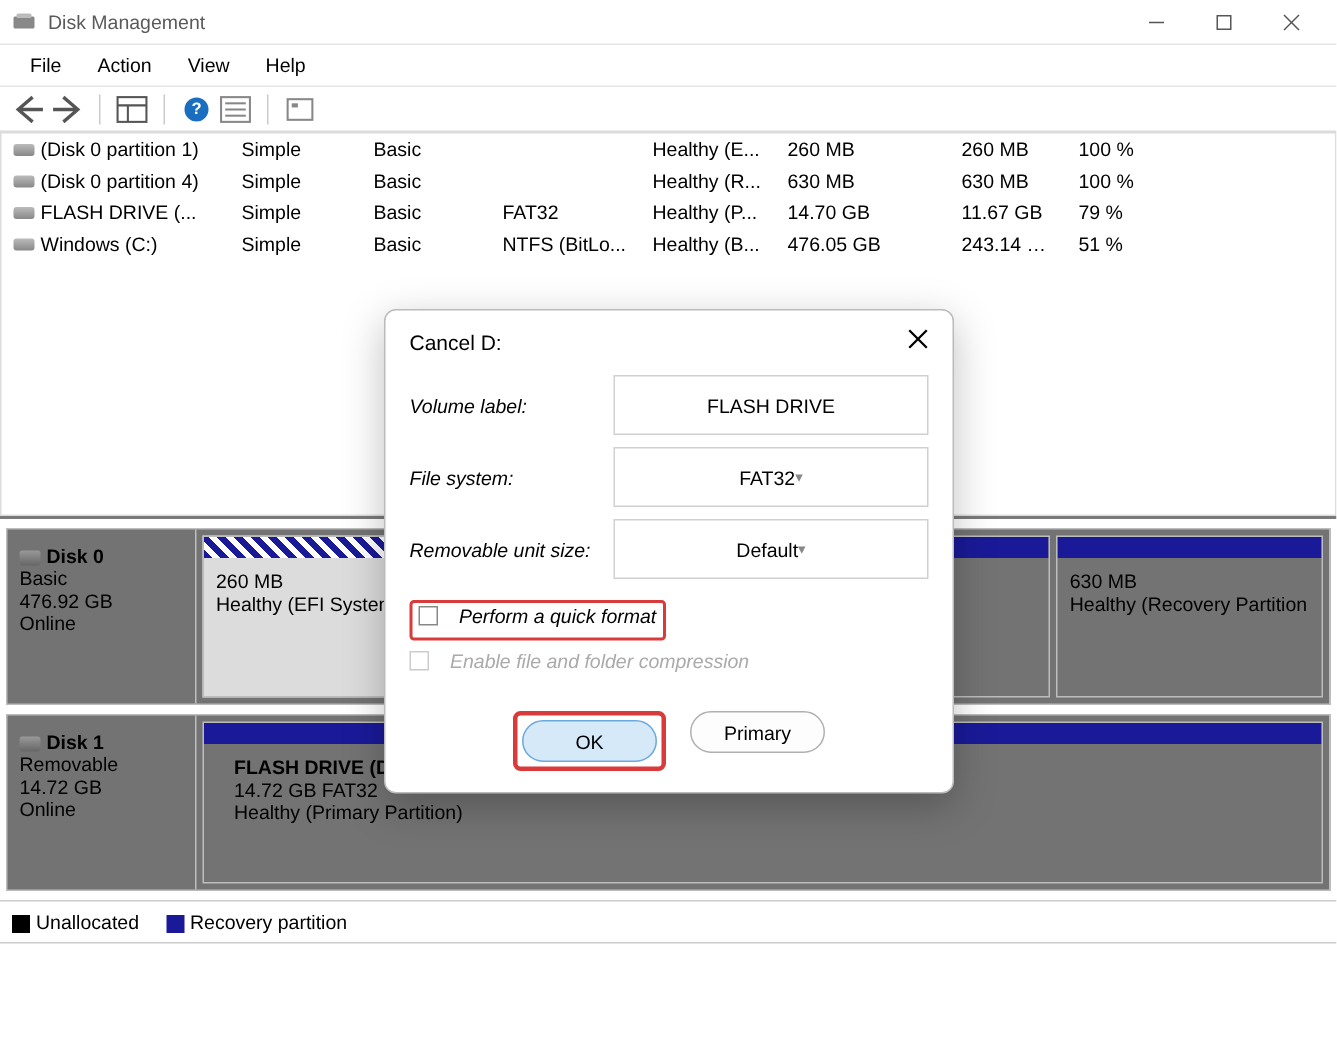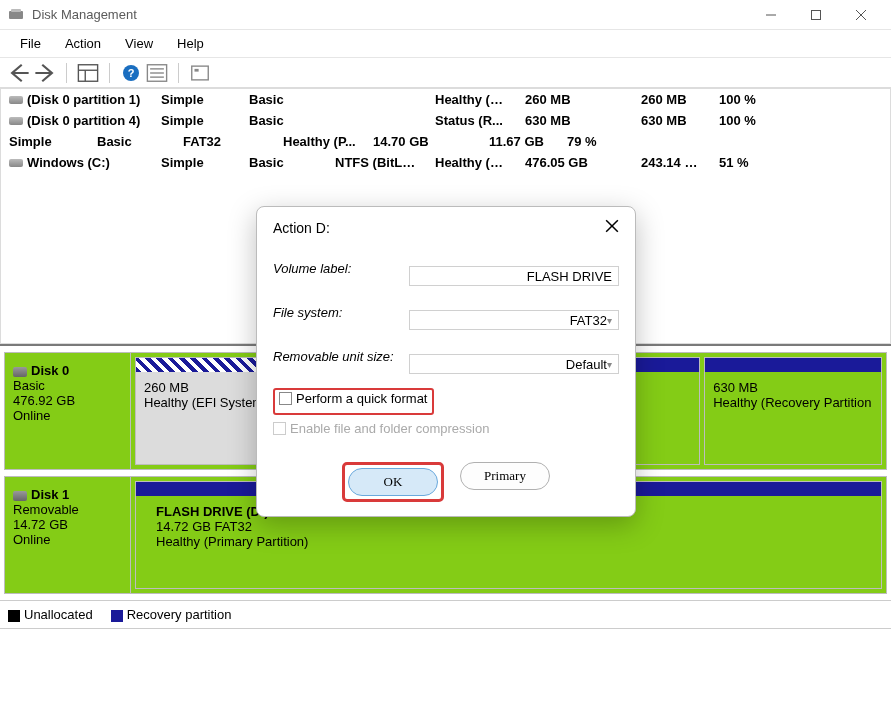--- a/index.html
+++ b/index.html
@@ -68,21 +68,21 @@
     border-bottom: 1px solid #dcdcdc;
     height: 24px;
   }
   .vlist-header .col, .vlist-row .col {
     padding: 3px 8px;
     overflow: hidden; white-space: nowrap; text-overflow: ellipsis;
     border-right: 1px solid #e0e0e0;
     font-size: 13px;
   }
   .vlist-header .col { color:#222; }
-  .vlist-row { display:flex; height:21px; align-items:center;font-weight:bold;}
+  .vlist-row { display:flex; height:21px; align-items:center;}
   .vlist-row .col { border-right: none; }
   .col-volume { width: 152px; display:flex; align-items:center; gap:4px; }
   .col-layout { width: 88px; }
   .col-type { width: 86px; }
   .col-fs { width: 100px; }
   .col-status { width: 90px; }
   .col-capacity { width: 116px; }
   .col-free { width: 78px; }
   .col-pfree { width: 108px; }
   .disk-glyph {
@@ -90,21 +90,21 @@
     display:inline-block;
   }
   .vlist-body { padding-bottom: 170px; }
   
   .gview { border-top: 2px solid #7a7a7a; }
   .grow {
     display:flex;
     border: 1px solid #bdbdbd;
     margin: 6px 4px;
     height: 118px;
-    background:#84cc16;
+    background:#737373;
     justify-content:center;
   }
   .grow .ginfo {
     width: 126px;
     padding: 10px 8px;
     border-right: 1px solid #bdbdbd;
     font-size: 13px;
   }
   .ginfo .disk-glyph2 {
     width:14px; height:10px; background:linear-gradient(#999,#666); border-radius:2px;
@@ -147,39 +147,38 @@
   }
   .dlg-title {
     display:flex; justify-content:space-between; align-items:center;
     padding: 12px 16px 10px 16px;
     font-size:14px;
   }
   .dlg-close svg { width:14px; height:14px; }
   .dlg-row { display:flex; align-items:center; padding: 4px 16px; gap:8px; }
   .dlg-label { width: 128px; font-size:13px;font-style:italic; }
   .dlg-input, .dlg-select {
-    flex:1; height:20px; border:1px solid #d0d0d0; padding:2px 6px;
+    flex:1; height:40px; border:1px solid #d0d0d0; padding:2px 6px;
     font-size:13px; background:#fff;
-    display:flex; align-items:center; justify-content:flex-end;margin-top:16px;
+    display:flex; align-items:center; justify-content:center;
   }
   .dlg-select .chev { color:#888; font-size:10px; }
   .dlg-checks { padding: 10px 16px 6px 16px; }
-  .dlg-check { display:flex; align-items:center; gap:4px; font-size:13px; margin-bottom:6px; }
+  .dlg-check { display:flex; align-items:center; gap:14px; font-size:13px; margin-bottom:6px;font-style:italic; }
   .dlg-check.disabled { color:#aaa; }
   .cbox { width:13px; height:13px; border:1px solid #888; background:#fff; }
   .cbox.disabled { border-color:#ccc; }
   .highlight-red { border: 2px solid #d93a3a; border-radius:3px; padding:1px 4px; display:inline-flex; align-items:center; gap:6px;}
   .dlg-buttons {
     display:flex; gap:16px; justify-content:center; padding-top:14px;
   }
   .dlg-btn {
     width:90px; height:28px; border:1px solid #b0b0b0; border-radius:14px;
     display:flex; align-items:center; justify-content:center; font-size:13px;
     background:#fdfdfd;
-    font-family:Liberation Serif, serif;
   }
   .dlg-btn.primary { background:#d6e9f8; border:1px solid #6aa9dd; }
   .btn-frame { border:3px solid #d93a3a; border-radius:5px; padding:3px; }
 </style>
 </head>
 <body>
 
 <div class="titlebar">
   <span class="app-icon">
     <svg viewBox="0 0 16 16">
@@ -271,26 +270,30 @@
         <div class="col col-pfree">100 %</div>
       </div>
       <div class="vlist-row">
         <div class="col col-volume">
           <span class="disk-glyph"></span>
           <span>(Disk 0 partition 4)</span>
         </div>
         <div class="col col-layout">Simple</div>
         <div class="col col-type">Basic</div>
         <div class="col col-fs"></div>
-        <div class="col col-status">Status (R...</div>
+        <div class="col col-status">Healthy (R...</div>
         <div class="col col-capacity">630 MB</div>
         <div class="col col-free">630 MB</div>
         <div class="col col-pfree">100 %</div>
       </div>
       <div class="vlist-row">
+        <div class="col col-volume">
+          <span class="disk-glyph"></span>
+          <span>FLASH DRIVE (...</span>
+        </div>
         <div class="col col-layout">Simple</div>
         <div class="col col-type">Basic</div>
         <div class="col col-fs">FAT32</div>
         <div class="col col-status">Healthy (P...</div>
         <div class="col col-capacity">14.70 GB</div>
         <div class="col col-free">11.67 GB</div>
         <div class="col col-pfree">79 %</div>
       </div>
       <div class="vlist-row">
         <div class="col col-volume">
@@ -354,21 +357,21 @@
 
 <div class="legend">
   <span><span class="lswatch black"></span><span>Unallocated</span></span>
   <span><span class="lswatch blue"></span><span>Recovery partition</span></span>
 </div>
 
 <div class="statusbar"></div>
 
 <div class="dialog">
   <div class="dlg-title">
-    <span>Action D:</span>
+    <span>Cancel D:</span>
     <span class="dlg-close">
       <svg viewBox="0 0 12 12">
           <line x1="1" y1="1" x2="11" y2="11" stroke="#000" stroke-width="1.3"></line>
           <line x1="11" y1="1" x2="1" y2="11" stroke="#000" stroke-width="1.3"></line>
         </svg>
     </span>
   </div>
   <div class="dlg-row">
     <span class="dlg-label">Volume label:</span>
     <div class="dlg-input">

